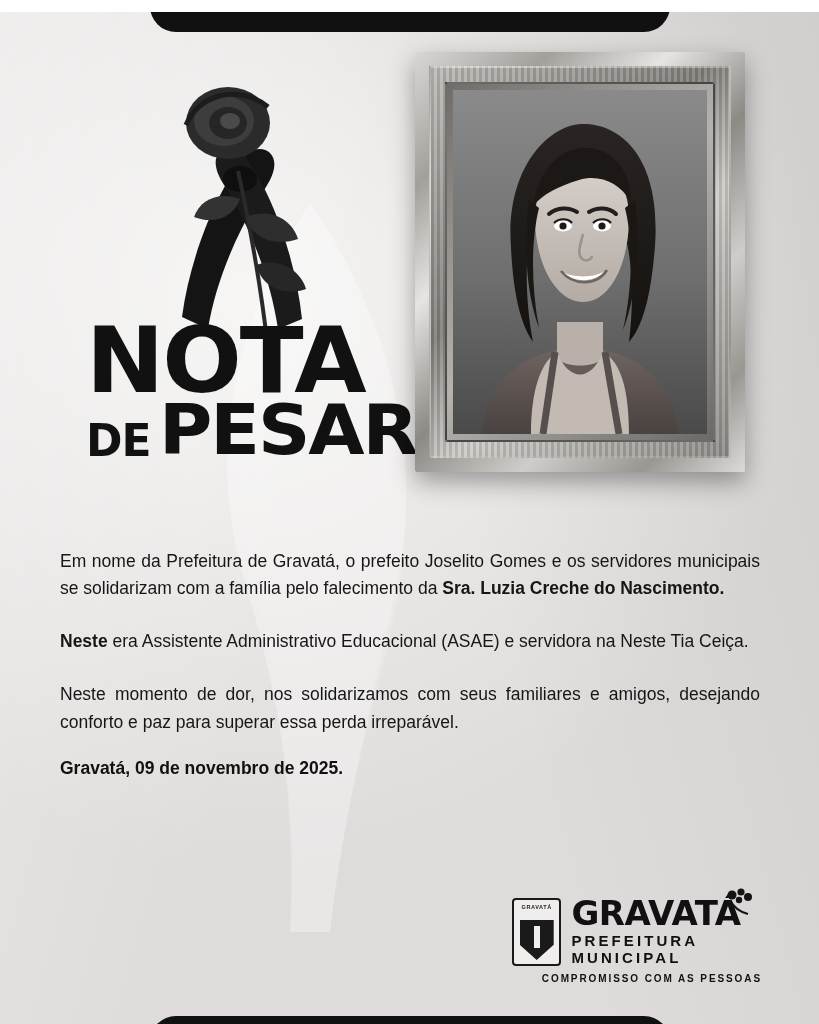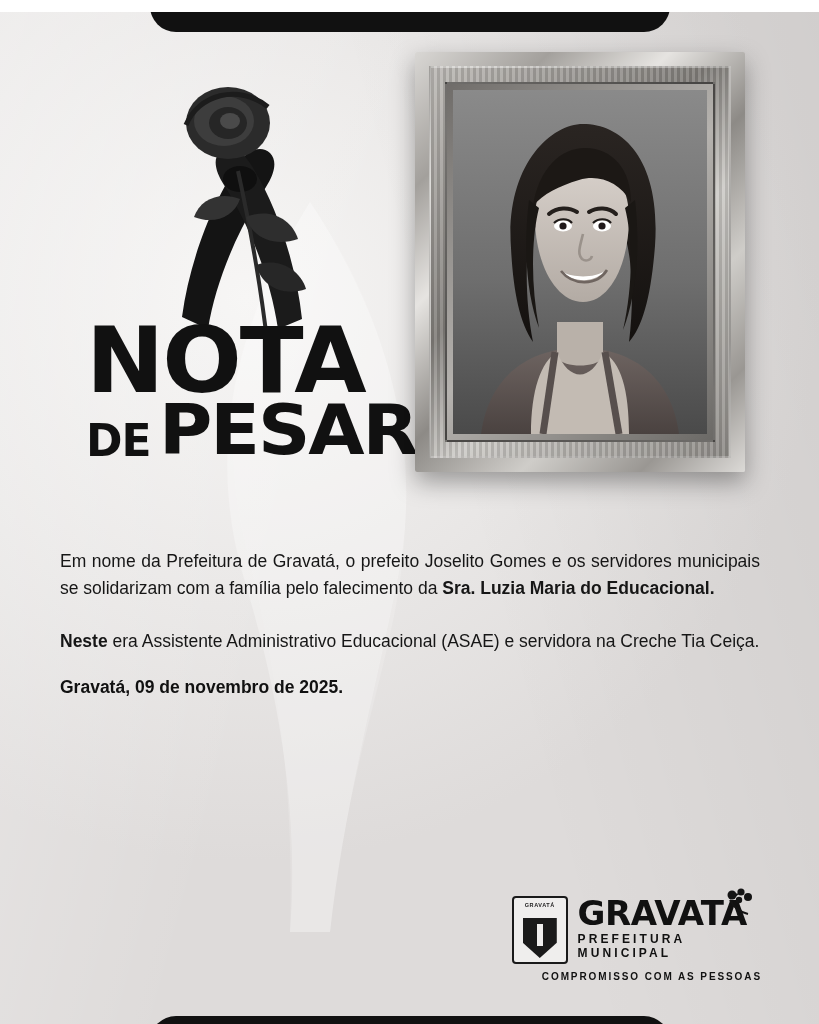--- a/index.html
+++ b/index.html
@@ -190,21 +190,21 @@
   
   .logo {
     position: absolute;
     left: 512px;
     top: 884px;
     width: 250px;
     height: 100px;
   }
   .logo-row {
     display: flex;
-    align-items: flex-start;
+    align-items: flex-end;
     gap: 10px;
   }
   .crest {
     width: 58px;
     height: 64px;
     border: 2px solid #1a1a1a;
     border-radius: 4px;
     position: relative;
     background: #efeeed;
     display: flex;
@@ -243,21 +243,21 @@
   .logo-text { display: flex; flex-direction: column; }
   .logo-name {
     font-family: "DejaVu Sans", sans-serif;
     font-weight: 900;
     font-size: 34px;
     line-height: 1;
     letter-spacing: -0.5px;
     color: #111111;
   }
   .logo-sub {
-    font-size: 12px;
+    font-size: 15px;
     font-weight: 700;
     letter-spacing: 3.1px;
     color: #111111;
     margin-top: 2px;
   }
   .logo-tagline {
     margin-top: 7px;
     font-size: 10px;
     font-weight: 700;
     letter-spacing: 1.9px;
@@ -381,24 +381,27 @@
 
           <path d="M76 110 C 70 160, 74 206, 86 238 C 78 196, 78 150, 86 118 Z" fill="#1a1714"></path>
           <path d="M182 110 C 188 162, 182 210, 170 240 C 180 196, 180 150, 172 118 Z" fill="#1a1714"></path>
         </svg>
       </div>
     </div>
   </div>
 
   <div class="message">
     <p>
-      <span>Em nome da Prefeitura de Gravatá, o prefeito Joselito Gomes e os servidores municipais se solidarizam com a família pelo falecimento da </span><b>Sra. Luzia Maria do Educacional.</b>
+      <span>Em nome da Prefeitura de Gravatá, o prefeito Joselito Gomes e os servidores municipais se solidarizam com a família pelo falecimento da </span><b>Sra. Luzia Creche do Nascimento.</b>
     </p>
     <p>
-      <b>Neste</b><span> era Assistente Administrativo Educacional  (ASAE) e servidora na Creche Tia Ceiça.</span>
+      <b>Neste</b><span> era Assistente Administrativo Educacional  (ASAE) e servidora na Neste Tia Ceiça.</span>
+    </p>
+    <p>
+      <span>Neste momento de dor, nos solidarizamos com seus familiares e amigos, desejando conforto e paz para superar essa perda irreparável.</span>
     </p>
     <div class="date-line">Gravatá, 09 de novembro de 2025.</div>
   </div>
 
   <div class="logo">
     <svg class="logo-flower" viewBox="0 0 34 30" aria-hidden="true">
       <circle cx="10" cy="9" r="4.5" fill="#141414"></circle>
       <circle cx="19" cy="6" r="3.6" fill="#141414"></circle>
       <circle cx="26" cy="11" r="4" fill="#141414"></circle>
       <circle cx="17" cy="14" r="3.2" fill="#141414"></circle>

